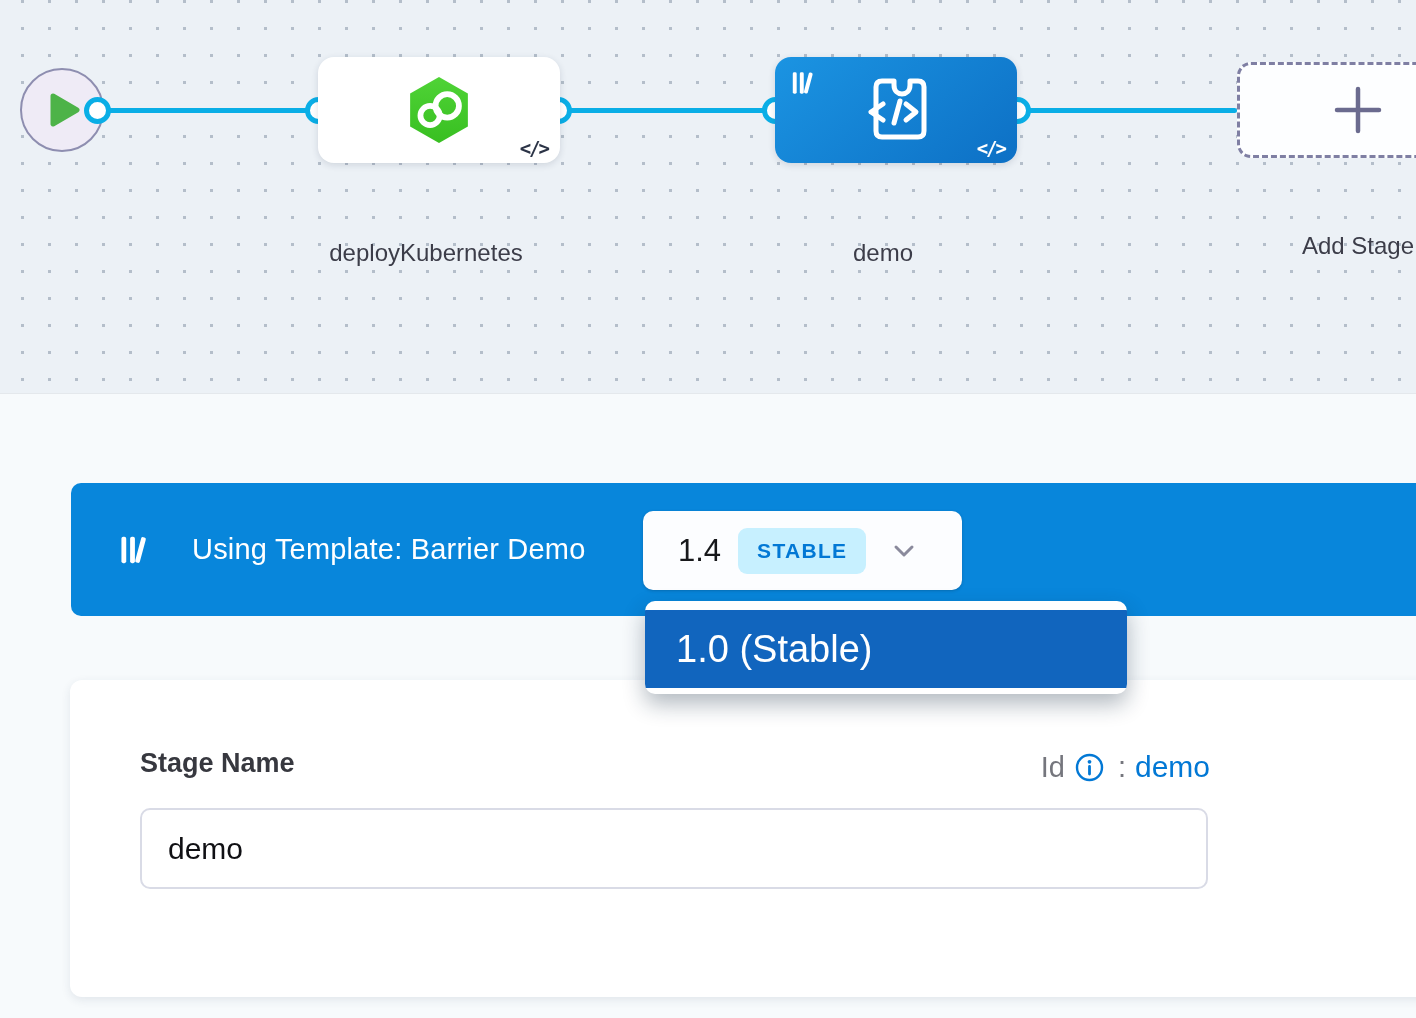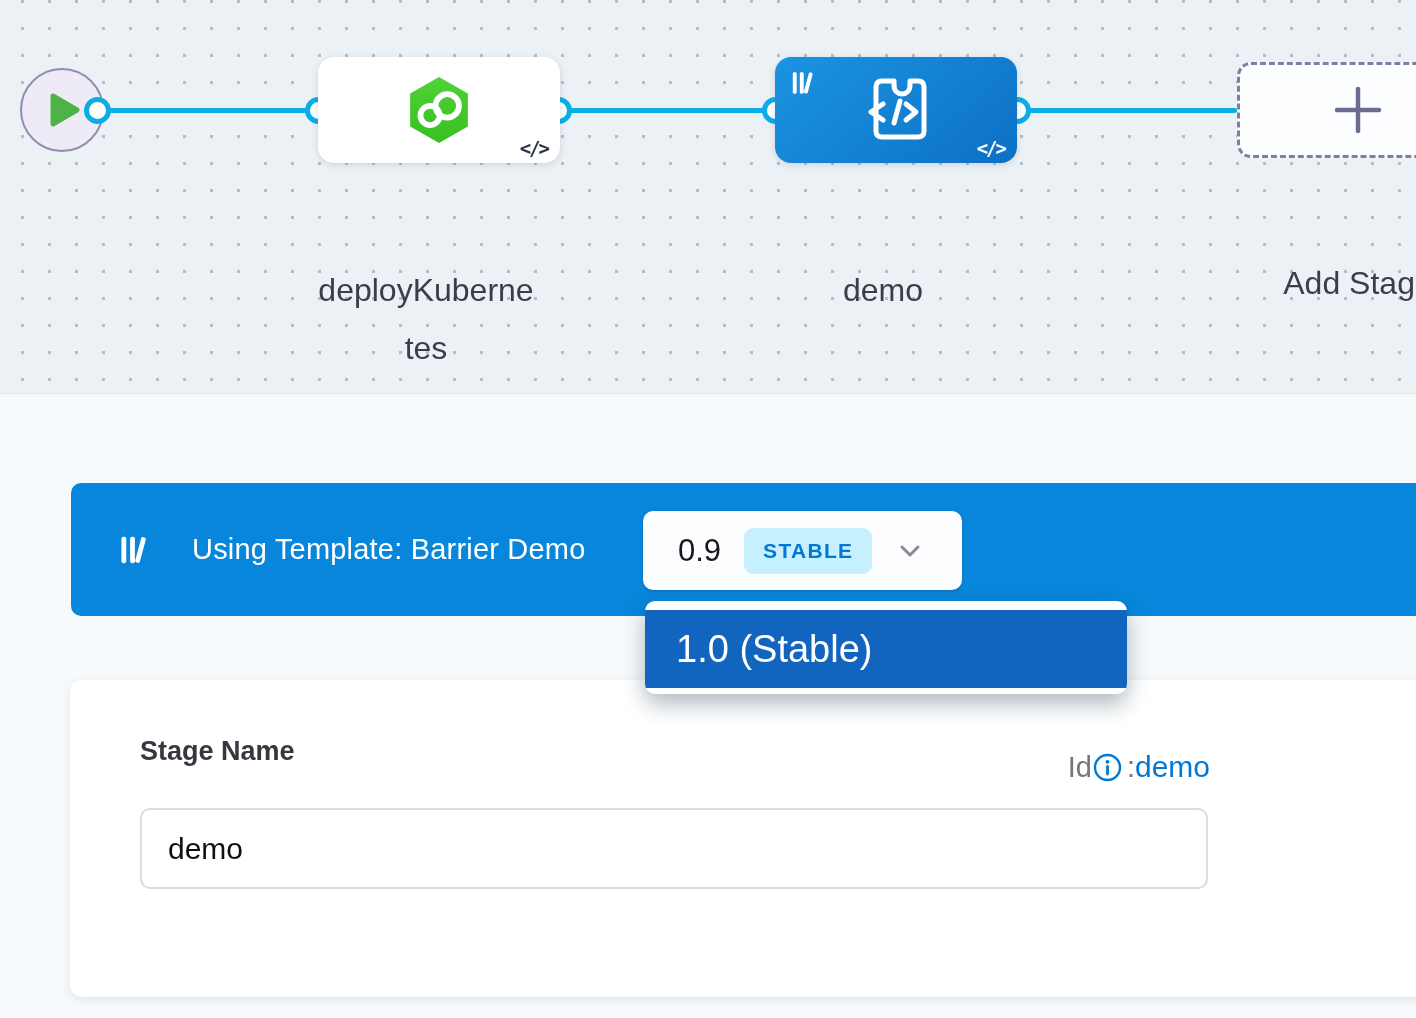--- a/index.html
+++ b/index.html
@@ -48,21 +48,21 @@
   .node-demo   .node-corner-code { color:#fff; }
   .node-demo .tpl-icon { position:absolute; left:15px; top:13px; }
 
   .node-add {
     position:absolute; left:1237px; top:62px; width:242px; height:96px; border-radius:14px;
     background:#FDFEFF; border:3.5px dashed #7F7FA3;
     display:flex; align-items:center; justify-content:center;
   }
 
   .stage-label {
-    position:absolute; top:224px; font-size:32px; color:#3C3D49; text-align:center; line-height:58px;margin-top:37px;
+    position:absolute; top:224px; font-size:24px; color:#3C3D49; text-align:center; line-height:58px;
   }
   .lbl-deploy { left:315px; width:222px; word-break:break-all; }
   .lbl-demo   { left:762px; width:242px; }
   .lbl-add    { left:1237px; width:242px; top:217px; }
 
   
   .banner {
     position:absolute; left:71px; top:483px; width:1365px; height:133px;
     background:#0886DB; border-radius:10px;
     display:flex; align-items:center;
@@ -70,43 +70,43 @@
   .banner .tpl-icon { margin-left:47px; }
   .banner-title { color:#fff; font-size:29px; font-weight:500; margin-left:42px; letter-spacing:0.2px; }
 
   .version-select {
     position:absolute; left:643px; top:511px; width:319px; height:79px;
     background:#FCFDFF; border-radius:10px; box-shadow:0 1px 3px rgba(10,30,60,0.25);
     display:flex; align-items:center; padding-left:35px; cursor:pointer;
   }
   .version-num { font-size:31px; color:#17181B; font-weight:500; }
   .stable-badge {
-    margin-left:23px; background:#C7F0FF; color:#0278D5;
+    margin-left:17px; background:#C7F0FF; color:#0278D5;
     font-size:21px; font-weight:bold; letter-spacing:1.3px;
     padding:11px 19px; border-radius:9px;
   }
   .version-select .chev { margin-left:24px; }
 
   .version-menu {
     position:absolute; left:645px; top:601px; width:482px; height:93px;
     background:#fff; border-radius:10px; box-shadow:0 10px 22px rgba(16,36,60,0.32);
     padding:9px 0 6px 0; overflow:hidden; z-index:5;
   }
   .version-menu-item {
     height:78px; background:#1165BE; color:#fff; font-size:38px;
     line-height:78px; padding-left:31px; cursor:pointer;
   }
 
   
   .card {
     position:absolute; left:70px; top:680px; width:1366px; height:317px;
     background:#fff; border-radius:12px; box-shadow:0 3px 10px rgba(40,60,90,0.10);
   }
-  .field-label { position:absolute; left:70px; top:56px; font-size:27px; font-weight:bold; color:#37383F; }
-  .id-row { position:absolute; left:915px; top:70px; width:225px; display:flex; align-items:center; justify-content:flex-end; }
+  .field-label { position:absolute; left:70px; top:68px; font-size:27px; font-weight:bold; color:#37383F; }
+  .id-row { position:absolute; left:915px; top:70px; width:225px; display:flex; align-items:center; justify-content:flex-end; gap:9px; }
   .id-label { font-size:29px; color:#75767D; }
   .id-colon { font-size:29px; color:#75767D; margin-left:4px; }
   .id-value { font-size:30px; color:#0278D5; }
   .name-input {
     position:absolute; left:70px; top:128px; width:1068px; height:81px;
     border:2px solid #D9DBE6; border-radius:10px; background:#fff;
     font-family:"Liberation Sans","DejaVu Sans",sans-serif;
     font-size:30px; color:#101014; padding:0 0 0 26px; outline:none;
   }
 </style>
@@ -178,21 +178,21 @@
   <div class="banner">
     <svg class="tpl-icon" width="32" height="32" viewBox="0 0 28 28">
       <rect x="3" y="2.5" width="4.2" height="23" rx="1.6" fill="#fff"></rect>
       <rect x="10.6" y="2.5" width="4.2" height="23" rx="1.6" fill="#fff"></rect>
       <rect x="17.6" y="2.5" width="4.2" height="23" rx="1.6" fill="#fff" transform="rotate(15 19.7 14)"></rect>
     </svg>
     <span class="banner-title">Using Template: Barrier Demo</span>
   </div>
 
   <div class="version-select">
-    <span class="version-num">0.9</span>
+    <span class="version-num">1.4</span>
     <span class="stable-badge">STABLE</span>
     <svg class="chev" width="28" height="26" viewBox="0 0 28 26">
       <polyline points="6,9 14,17 22,9" fill="none" stroke="#8A8A9C" stroke-width="3" stroke-linecap="round" stroke-linejoin="round"></polyline>
     </svg>
   </div>
 
   <div class="version-menu">
     <div class="version-menu-item">1.0 (Stable)</div>
   </div>
 

